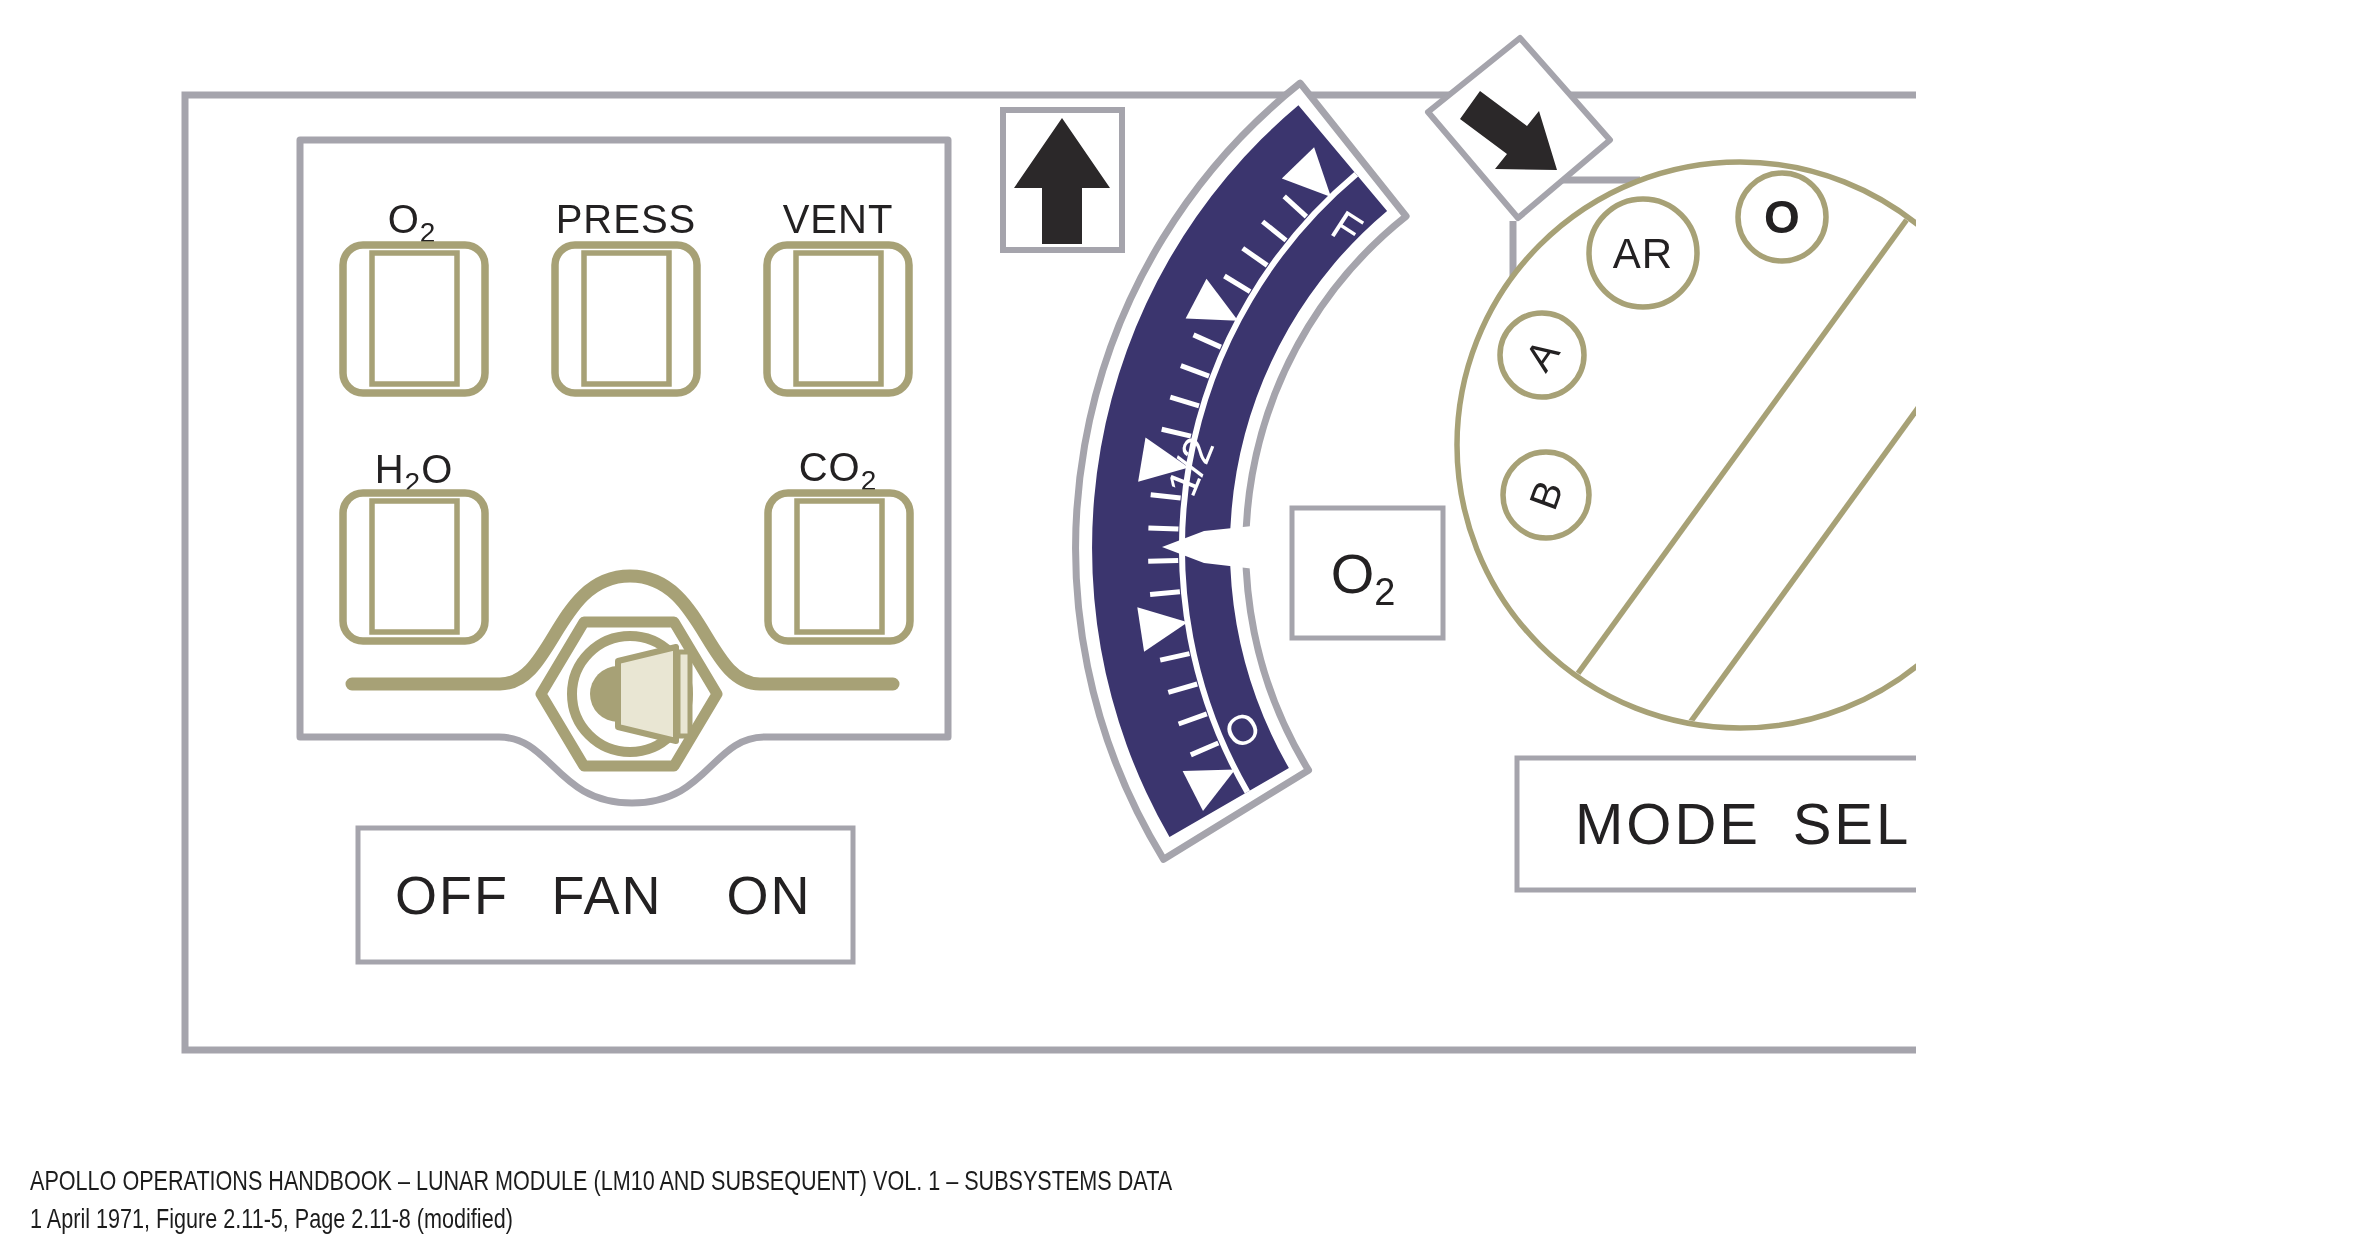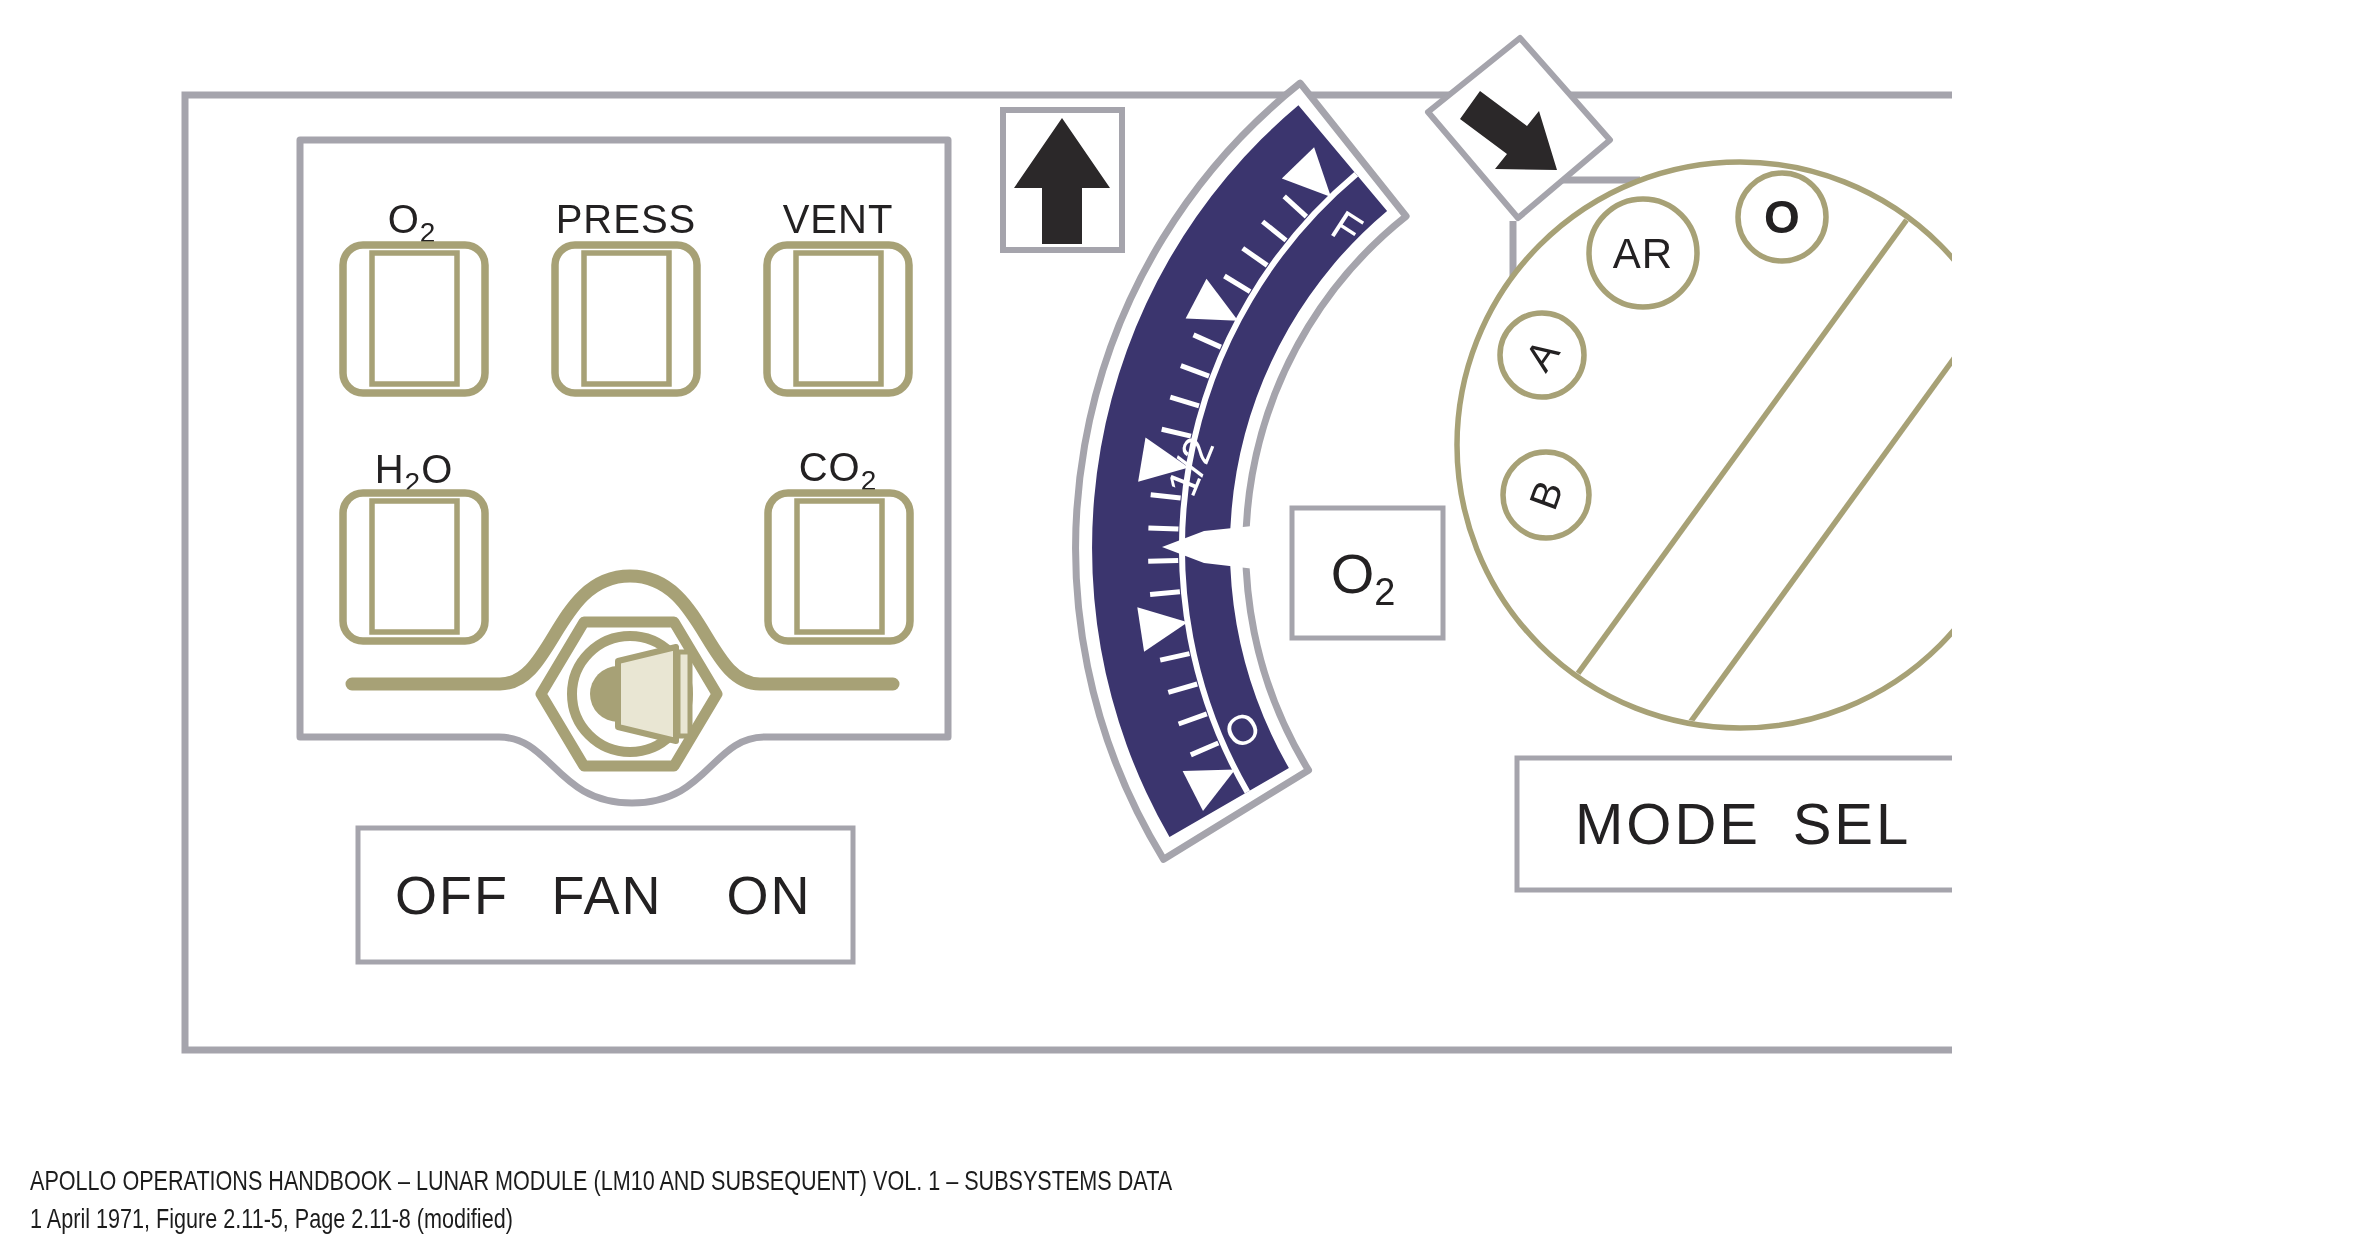--- a/index.html
+++ b/index.html
@@ -1,17 +1,17 @@
 <!DOCTYPE html>
 <html><head>
 <meta charset="utf-8">
 <style>
   html,body{margin:0;padding:0;background:#ffffff;}
   .stage{position:relative;width:1916px;height:1241px;background:#fff;overflow:hidden;
-         font-family:"Liberation Sans", sans-serif;padding-left:36px;}
+         font-family:"Liberation Sans", sans-serif;}
   svg{position:absolute;left:0;top:0;}
   text{font-family:"Liberation Sans", sans-serif;fill:#232122;}
   .ind-label{font-size:40px;letter-spacing:1px;}
   .ind-label .sub{font-size:28px;}
   .box-label{font-size:54px;letter-spacing:2px;}
   .mode-label{font-size:58px;letter-spacing:3px;}
   .o2box-label{font-size:56px;}
   .o2box-label .sub{font-size:38px;}
   .sel-letter{font-size:40px;}
   .sel-letter-ar{font-size:42px;letter-spacing:1px;}

